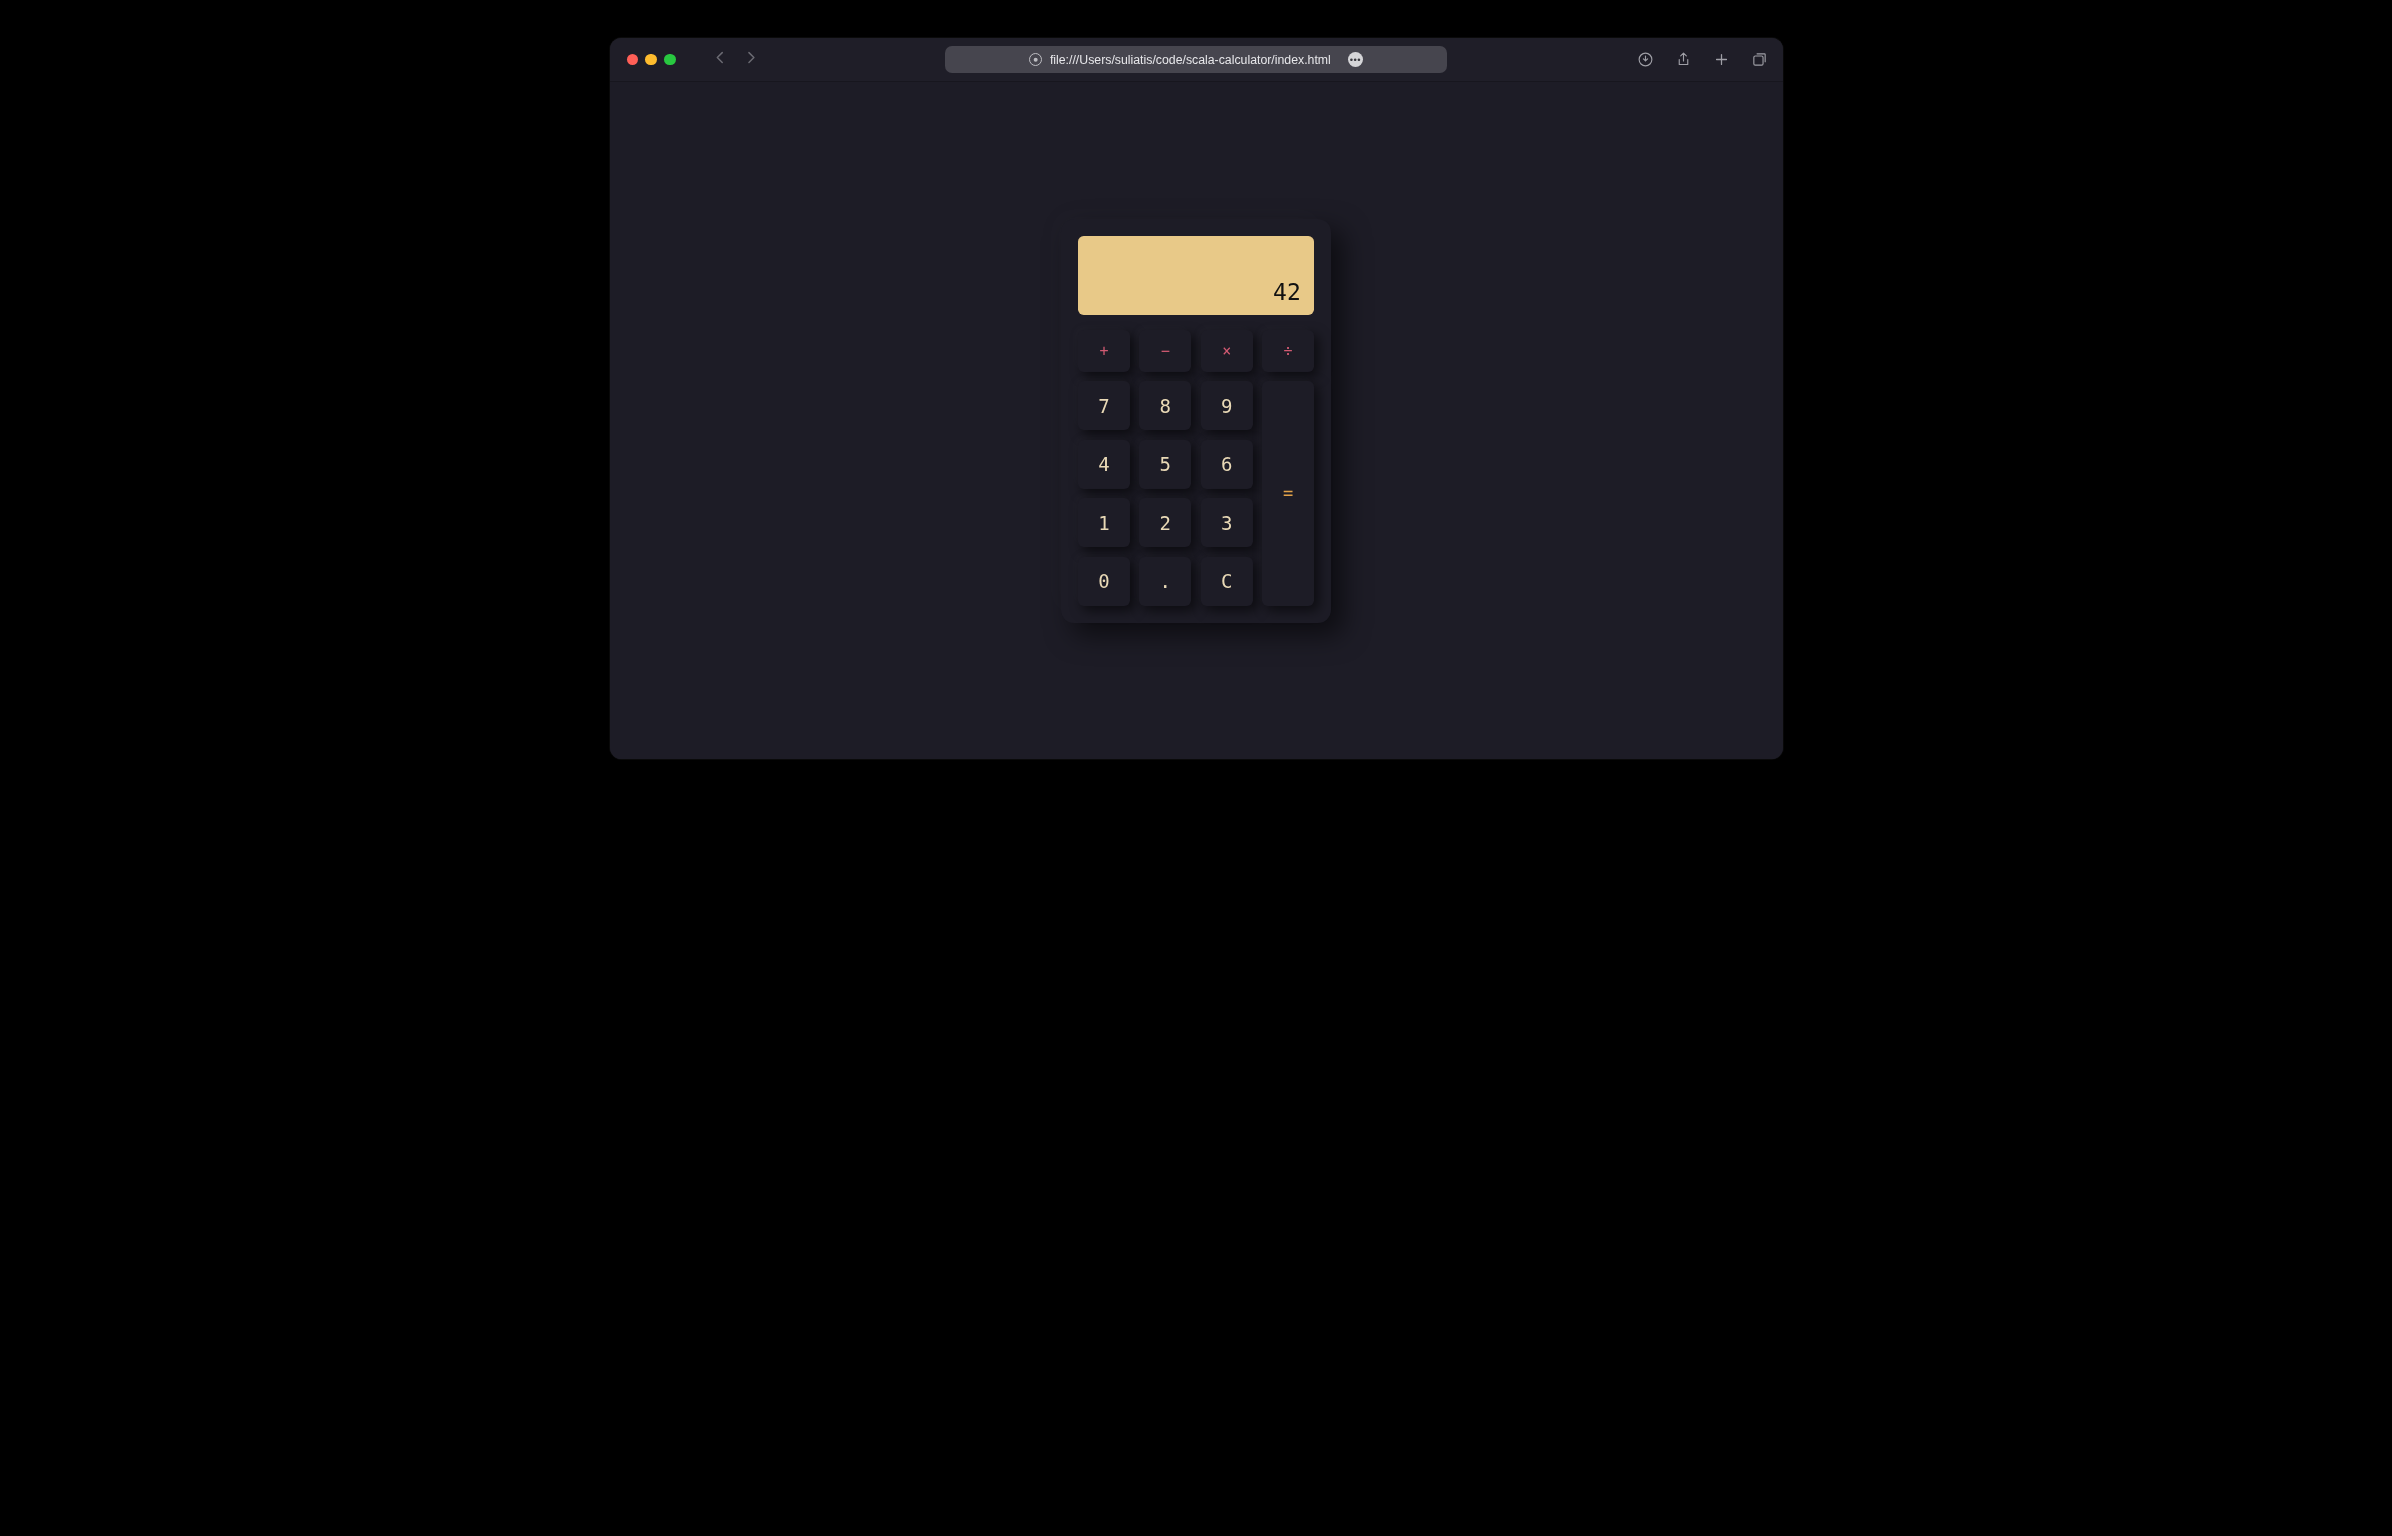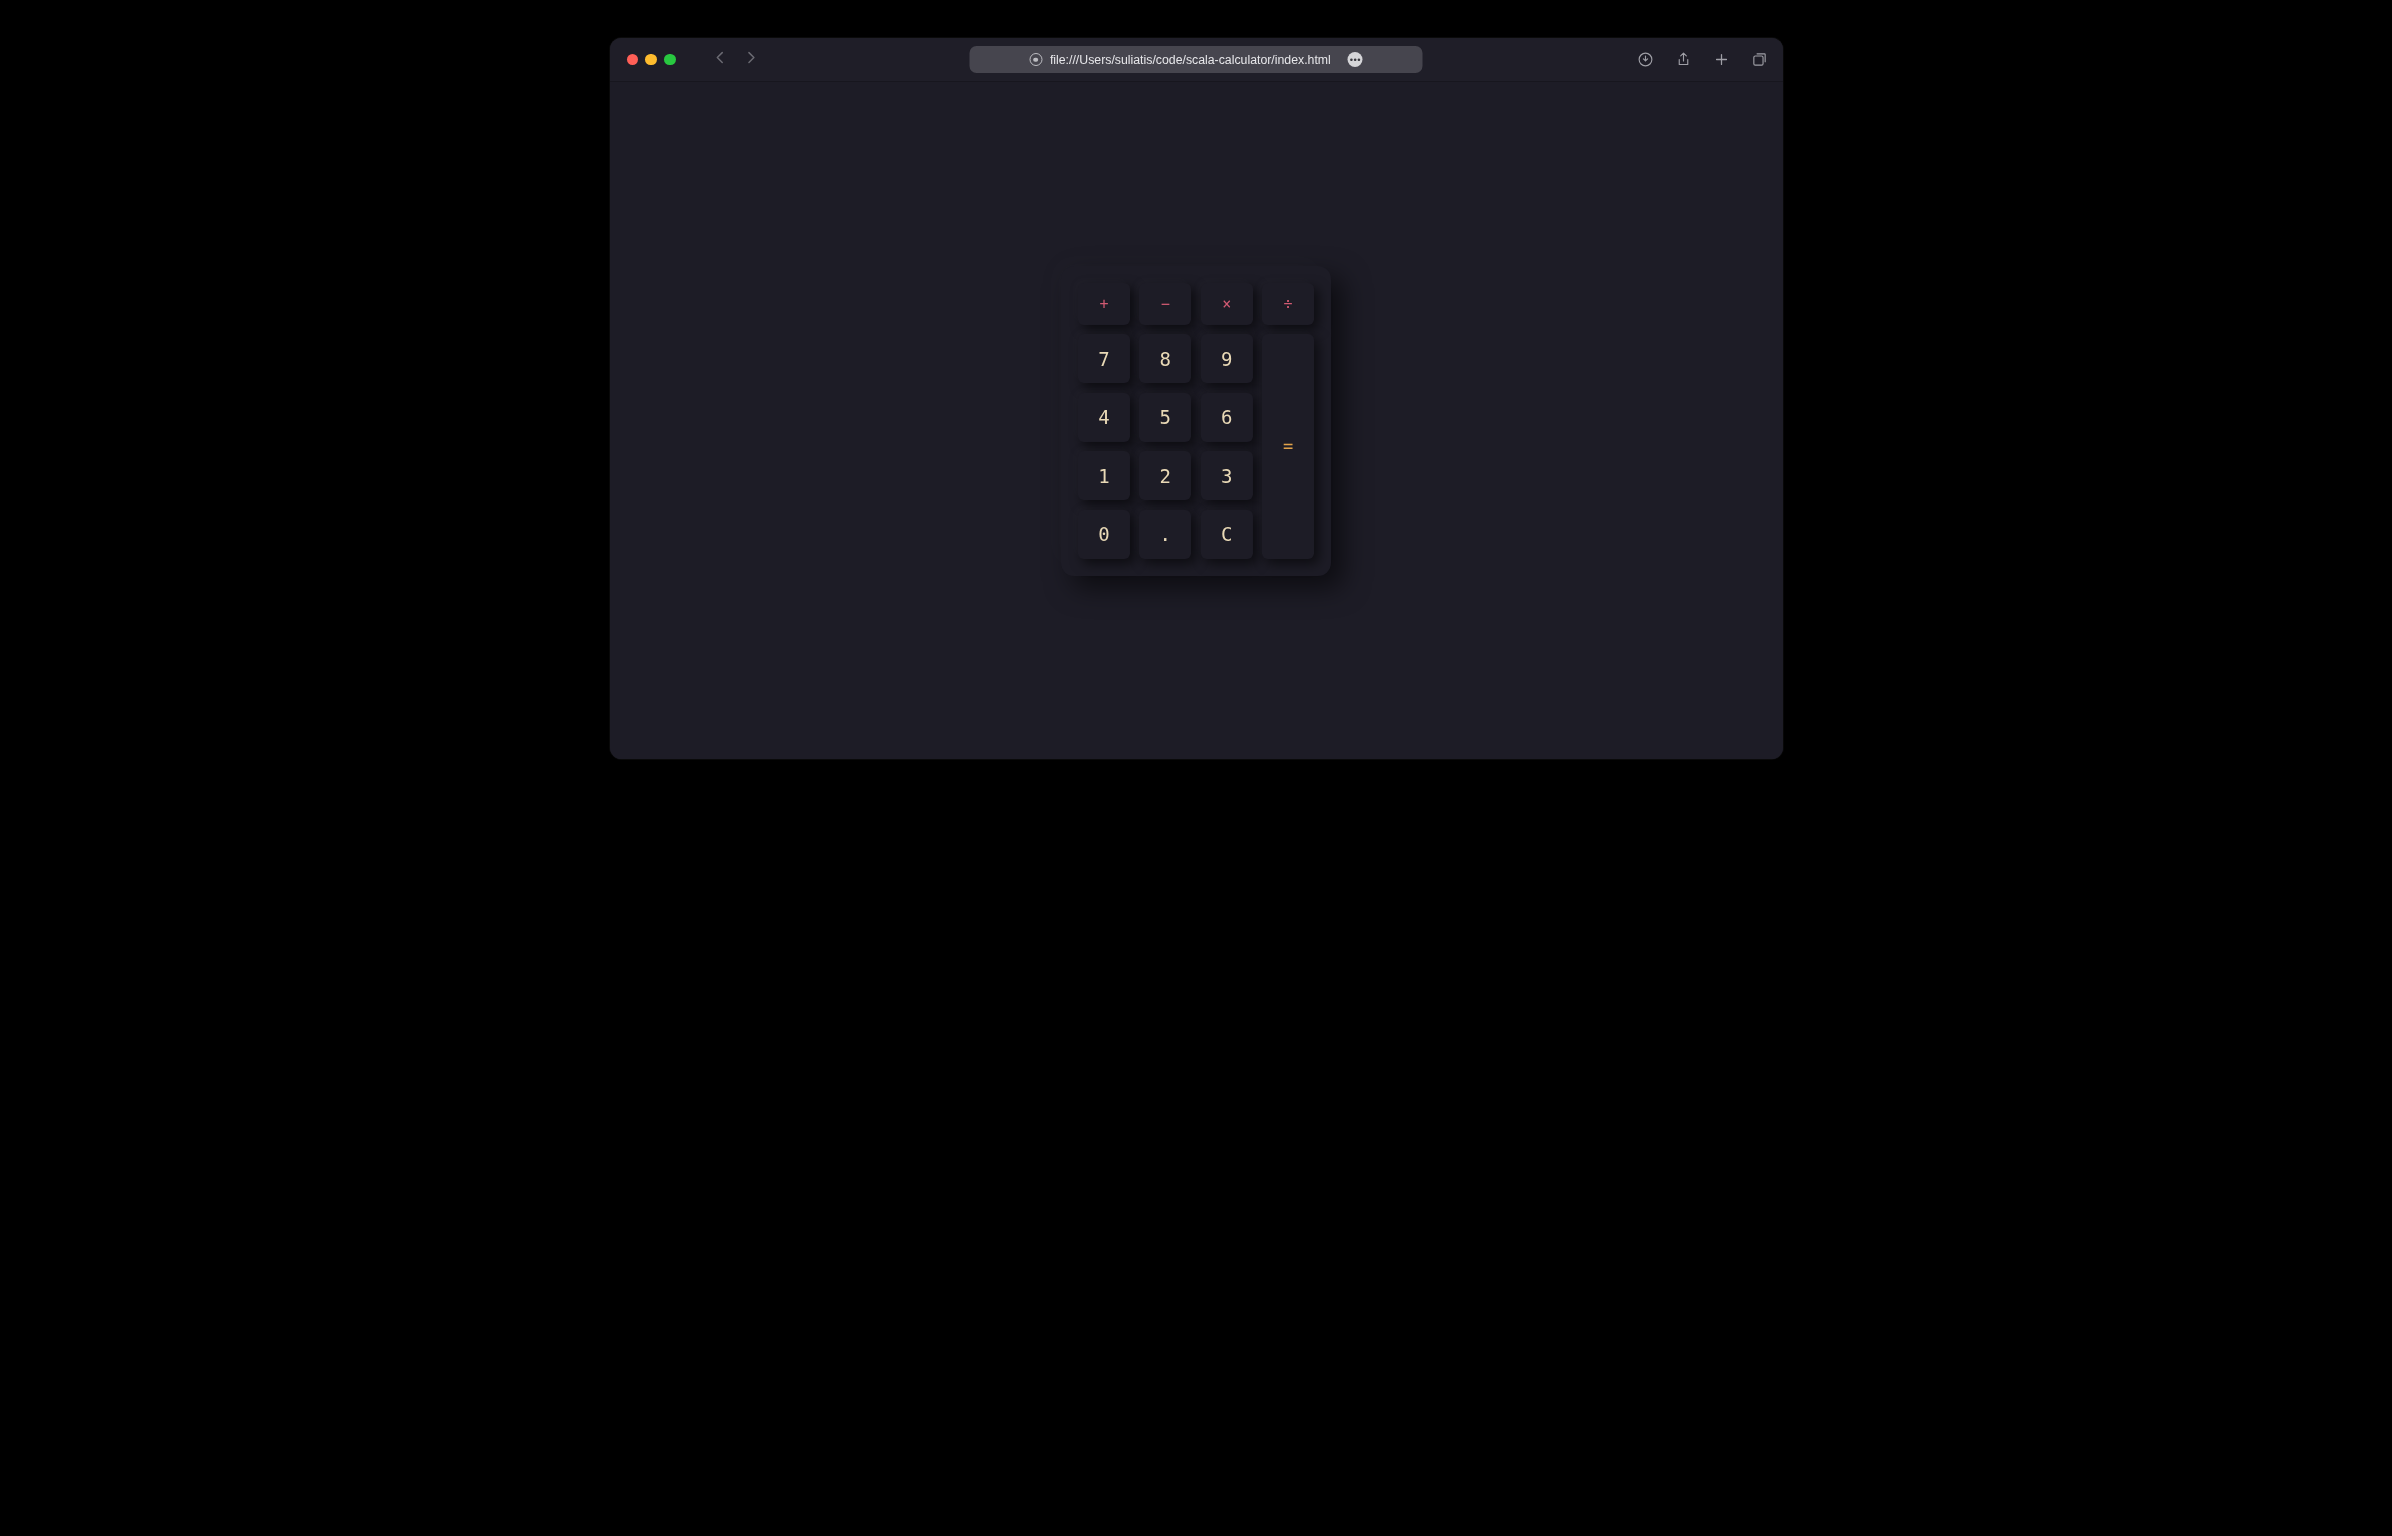--- a/index.html
+++ b/index.html
@@ -46,21 +46,21 @@
     gap: 17px;
     margin-left: 38px;
     color: #6a6a72;
     font-size: 17px;
   }
   .nav-arrows .arrow { cursor: default; }
   .addressbar {
     position: absolute;
     left: 50%;
     transform: translateX(-50%);
-    width: 453px;
+    width: 502px;
     height: 26.5px;
     background: #46454e;
     border-radius: 7px;
     display: flex;
     align-items: center;
     justify-content: center;
     color: #e7e7ea;
     font-size: 12.3px;
     gap: 7.6px;
   }
@@ -225,20 +225,23 @@
             <rect x="4" y="7" width="13" height="13" rx="2" fill="none" stroke="currentColor" stroke-width="1.6"></rect>
             <path d="M8 4h11a1 1 0 0 1 1 1v11" fill="none" stroke="currentColor" stroke-width="1.6"></path>
           </svg>
       </span>
     </div>
   </div>
 
   <div class="page">
     <div class="calculator">
 
+      <div class="display">
+        <span>42</span>
+      </div>
 
       <div class="ops-row">
         <div class="op-btn">+</div>
         <div class="op-btn">−</div>
         <div class="op-btn">×</div>
         <div class="op-btn">÷</div>
       </div>
 
       <div class="main-grid">
         <div class="num-btn" style="grid-column:1;grid-row:1">7</div>

